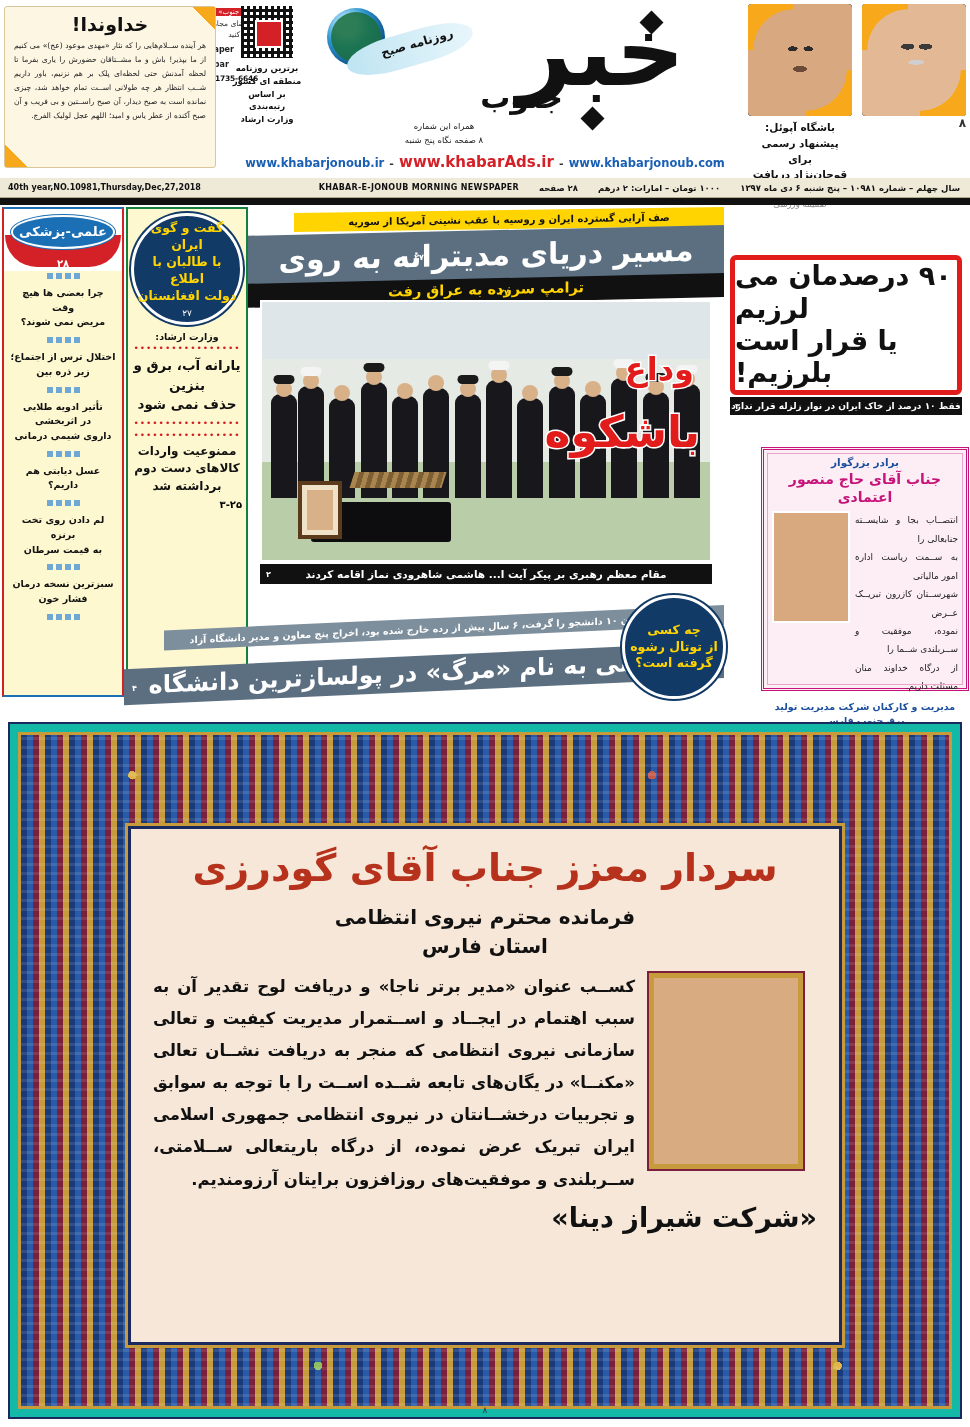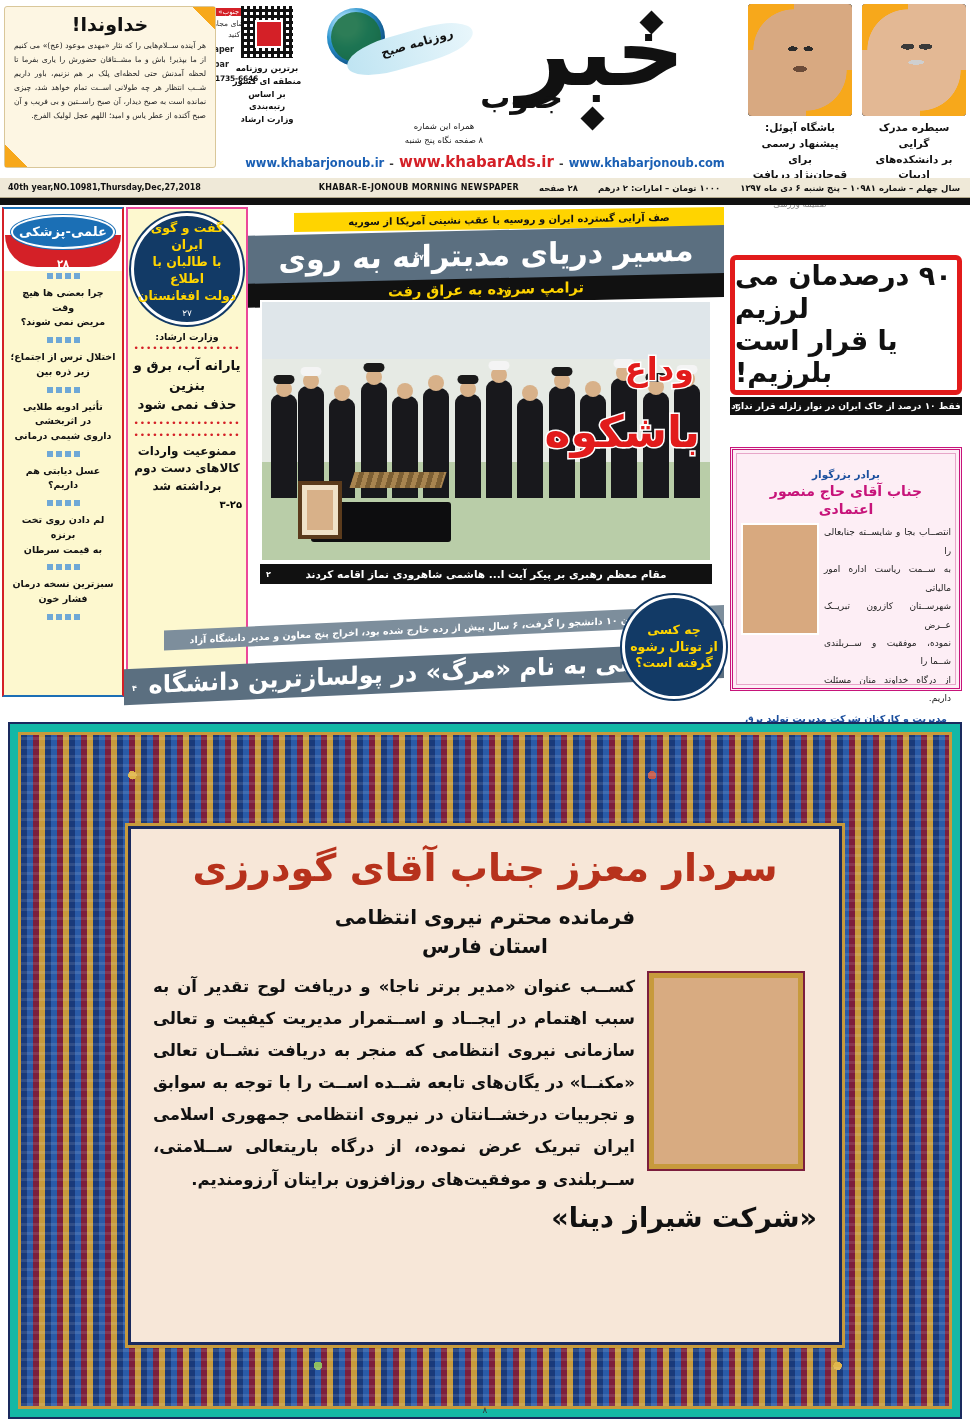--- a/index.html
+++ b/index.html
@@ -166,21 +166,21 @@
     width:116px; height:32px; background:#d42027; border-radius:0 0 60px 60px;}
   .sci-badge .pg { position:absolute; left:50%; bottom:2px; transform:translateX(-50%);
     color:#fff; font-weight:bold; font-size:10px; z-index:4;}
   .sci-item { padding:5px 6px; text-align:center; font-size:9.5px; font-weight:bold;
     color:#111; line-height:1.55; direction:rtl;}
   .sci-sep { display:flex; gap:3px; justify-content:center; padding:2px 0; }
   .sci-sep i { width:6px; height:6px; background:#6fa8d6; display:block; }
 
   
   .col2 { position:absolute; right:722px; top:0; width:122px; height:490px;
-    background:#fdf8cf; border:2px solid #ec4899; }
+    background:#fdf8cf; border:2px solid #15803d; }
   .roundel {
     position:relative; margin:4px auto 0; width:112px; height:112px; border-radius:50%;
     background:#123a66; border:3px solid #fff; box-shadow:0 0 0 2px #123a66;
     display:flex; flex-direction:column; align-items:center; justify-content:center;
   }
   .roundel b { color:#ffd400; font-size:12.5px; font-weight:bold; line-height:1.35;
     text-align:center; direction:rtl; display:block;}
   .roundel .pgno { color:#fff; font-size:9px; margin-top:3px; }
   .c2-kicker { text-align:center; font-size:9.5px; font-weight:bold; color:#111; margin-top:6px; direction:rtl;}
   .c2-head { text-align:center; font-size:13.5px; font-weight:bold; color:#111;
@@ -276,22 +276,22 @@
     background:#fff; border:5px solid #e21b1b; border-radius:6px;
     display:flex; flex-direction:column; align-items:center; justify-content:center; }
   .eq-box b { display:block; font-size:27px; font-weight:bold; color:#111;
     line-height:1.2; text-align:left; direction:rtl; }
   .eq-cap { position:absolute; right:8px; top:190px; width:232px; height:18px; background:#111;
     color:#fff; font-size:9px; font-weight:bold; direction:rtl;
     display:flex; align-items:center; justify-content:center; }
   .eq-cap .pg { position:absolute; left:5px; font-size:8px; }
 
   
-  .cg-ad { position:absolute; right:8px; top:240px; width:232px; height:244px;
-    background:#fdeef5; border:3px double #c7147a; padding:18px 8px; direction:rtl; }
+  .cg-ad { position:absolute; right:1px; top:240px; width:208px; height:244px;
+    background:#fdeef5; border:3px double #c7147a; padding:6px 8px; direction:rtl; }
   .cg-ad::before{content:"";position:absolute;inset:3px;border:1px solid #e7a6c9;pointer-events:none;}
   .cg-k { text-align:center; font-size:10.5px; font-weight:bold; color:#1b4f9e; }
   .cg-name { text-align:center; font-size:14px; font-weight:bold; color:#c7147a; margin-top:2px; line-height:1.3;}
   .cg-body-wrap { display:flex; gap:5px; margin-top:5px; }
   .cg-body { flex:1; font-size:9px; line-height:2.05; color:#222; text-align:justify; }
   .cg-photo { width:78px; height:112px; flex:0 0 auto; border:2px solid #fff; overflow:hidden;
     background: linear-gradient(#8fb5d6,#5b86ad); position:relative; }
   .cg-photo::after{ content:""; position:absolute; inset:0;
     background:
       radial-gradient(ellipse 26px 32px at 50% 34%, #d8a97f 0 100%),
@@ -359,22 +359,20 @@
 <div class="page">
 
   <div class="header">
 
     <div class="promo-photo-wrap" style="right:4px; width:104px;">
       <div class="promo-photo">
         <span class="corner-swoosh cs-tl"></span>
         <span class="corner-swoosh cs-br"></span>
         <div class="face-a"></div>
       </div>
-      <div class="promo-cap" style="white-space:pre-line">سیطره مدرک گرایی
-بر دانشکده‌های ادبیات</div>
       <div class="promo-page-no" style="text-align:right">۸</div>
     </div>
 
     <div class="promo-photo-wrap" style="right:118px; width:104px;">
       <div class="promo-photo">
         <span class="corner-swoosh cs-tl"></span>
         <span class="corner-swoosh cs-br"></span>
         <div class="face-b"></div>
       </div>
       <div class="promo-cap" style="white-space:pre-line">باشگاه آپوئل: پیشنهاد رسمی برای

